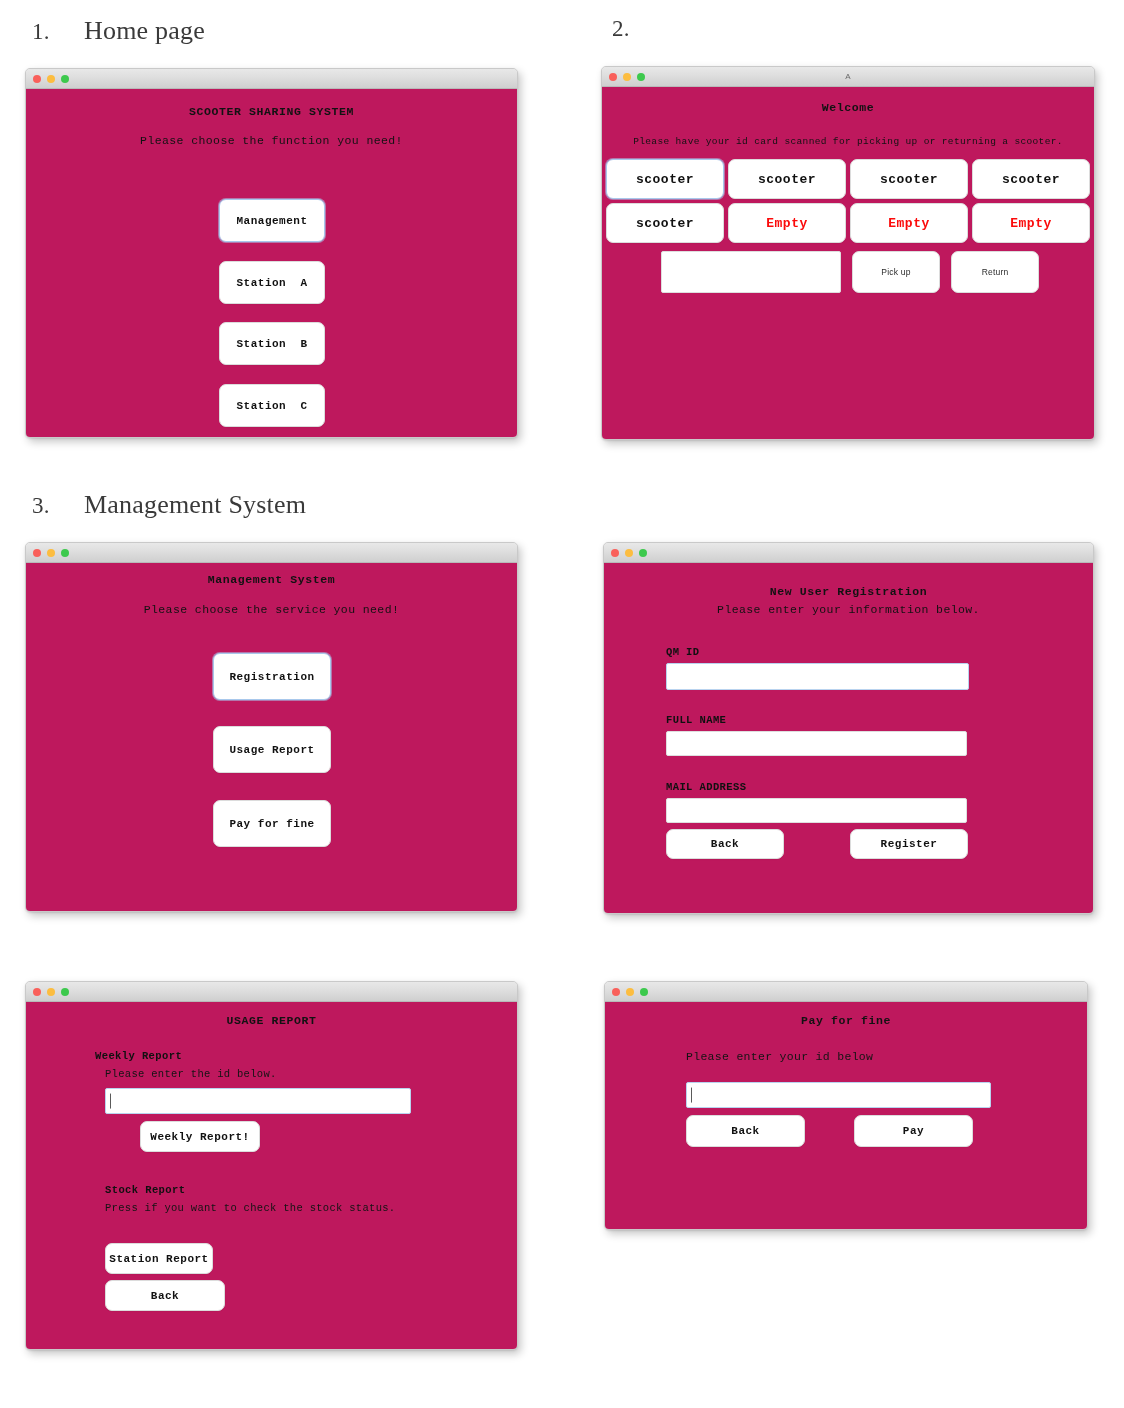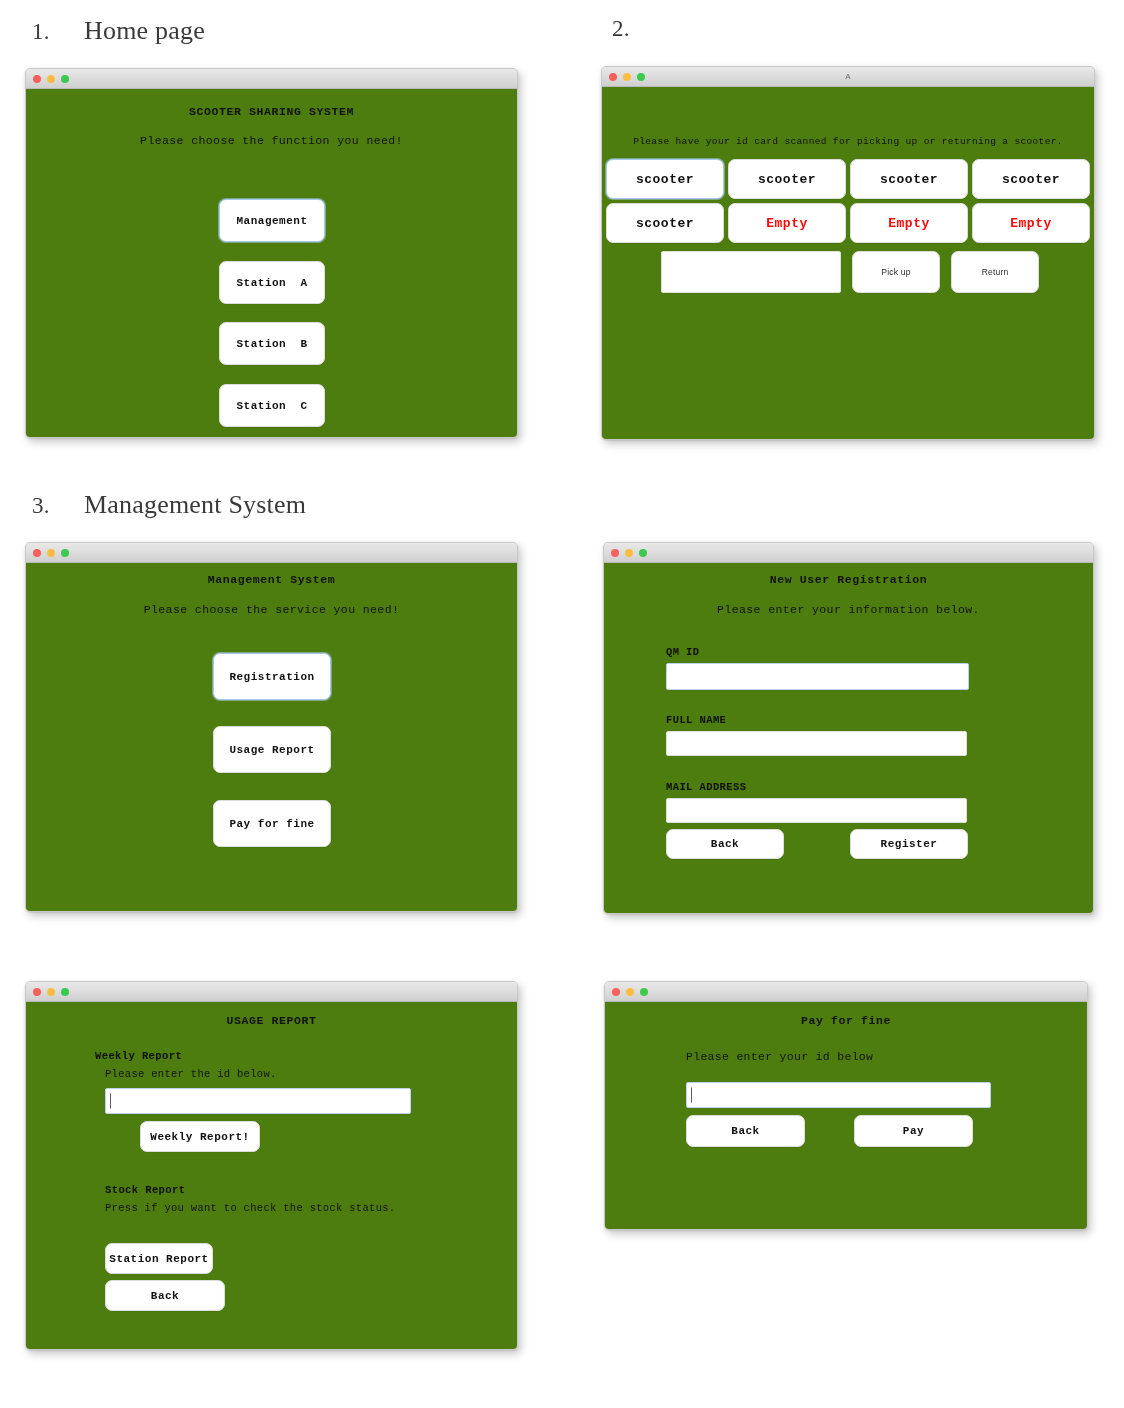--- a/index.html
+++ b/index.html
@@ -73,21 +73,21 @@
     text-align: center;
     font-family: "Liberation Sans", sans-serif;
     font-size: 8px;
     color: #6a6a6a;
     letter-spacing: 0.3px;
   }
   .win-body {
     position: relative;
     width: 100%;
     height: calc(100% - 20px);
-    background: #4d7c0f;
+    background: #be185d;
   }
 
   
   .mono {
     font-family: "Liberation Mono", "DejaVu Sans Mono", monospace;
     color: #121212;
   }
   .app-title {
     text-align: center;
     font-weight: bold;
@@ -209,20 +209,21 @@
 <div class="window" style="left:601px; top:66px; width:494px; height:374px;">
   <div class="titlebar">
     <span class="lights">
       <span class="light red"></span>
       <span class="light yellow"></span>
       <span class="light green"></span>
     </span>
     <span class="win-title">A</span>
   </div>
   <div class="win-body">
+    <div class="mono app-title abs" style="left:0; top:14px; width:100%;">Welcome</div>
     <div class="mono abs" style="left:0; top:49px; width:100%; text-align:center; font-size:9.5px; letter-spacing:0.35px;">Please have your id card scanned for picking up or returning a scooter.</div>
 
     <div class="btn focus abs" style="left:4px; top:72px; width:118px; height:40px; font-size:13px;">scooter</div>
     <div class="btn abs" style="left:126px; top:72px; width:118px; height:40px; font-size:13px;">scooter</div>
     <div class="btn abs" style="left:248px; top:72px; width:118px; height:40px; font-size:13px;">scooter</div>
     <div class="btn abs" style="left:370px; top:72px; width:118px; height:40px; font-size:13px;">scooter</div>
 
     <div class="btn abs" style="left:4px; top:116px; width:118px; height:40px; font-size:13px;">scooter</div>
     <div class="btn empty abs" style="left:126px; top:116px; width:118px; height:40px; font-size:13px;">Empty</div>
     <div class="btn empty abs" style="left:248px; top:116px; width:118px; height:40px; font-size:13px;">Empty</div>
@@ -256,21 +257,21 @@
 <div class="window" style="left:603px; top:542px; width:491px; height:372px;">
   <div class="titlebar">
     <span class="lights">
       <span class="light red"></span>
       <span class="light yellow"></span>
       <span class="light green"></span>
     </span>
     <span class="win-title"></span>
   </div>
   <div class="win-body">
-    <div class="mono app-title abs" style="left:0; top:10px; width:100%;">New User Registration</div>
+    <div class="mono app-title abs" style="left:0; top:22px; width:100%;">New User Registration</div>
     <div class="mono app-sub abs" style="left:0; top:40px; width:100%; text-align:center;">Please enter your information below.</div>
 
     <div class="label-b abs" style="left:62px; top:83px;">QM ID</div>
     <div class="field focus abs" style="left:62px; top:100px; width:303px; height:27px;"></div>
 
     <div class="label-b abs" style="left:62px; top:151px;">FULL NAME</div>
     <div class="field abs" style="left:62px; top:168px; width:301px; height:25px;"></div>
 
     <div class="label-b abs" style="left:62px; top:218px;">MAIL ADDRESS</div>
     <div class="field abs" style="left:62px; top:235px; width:301px; height:25px;"></div>

